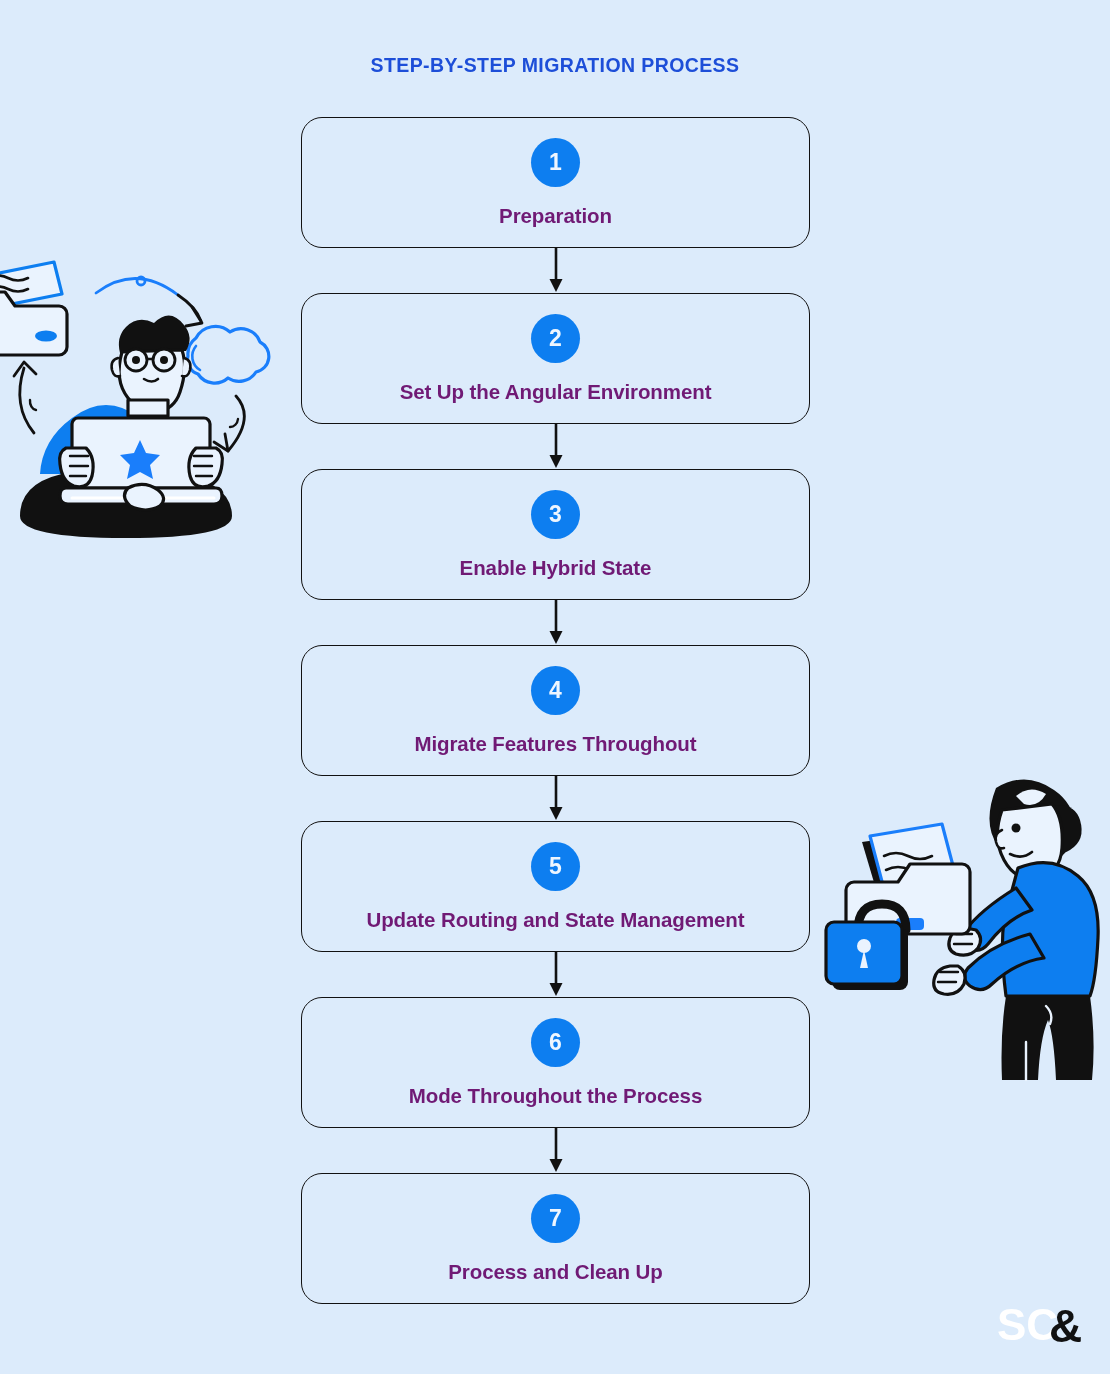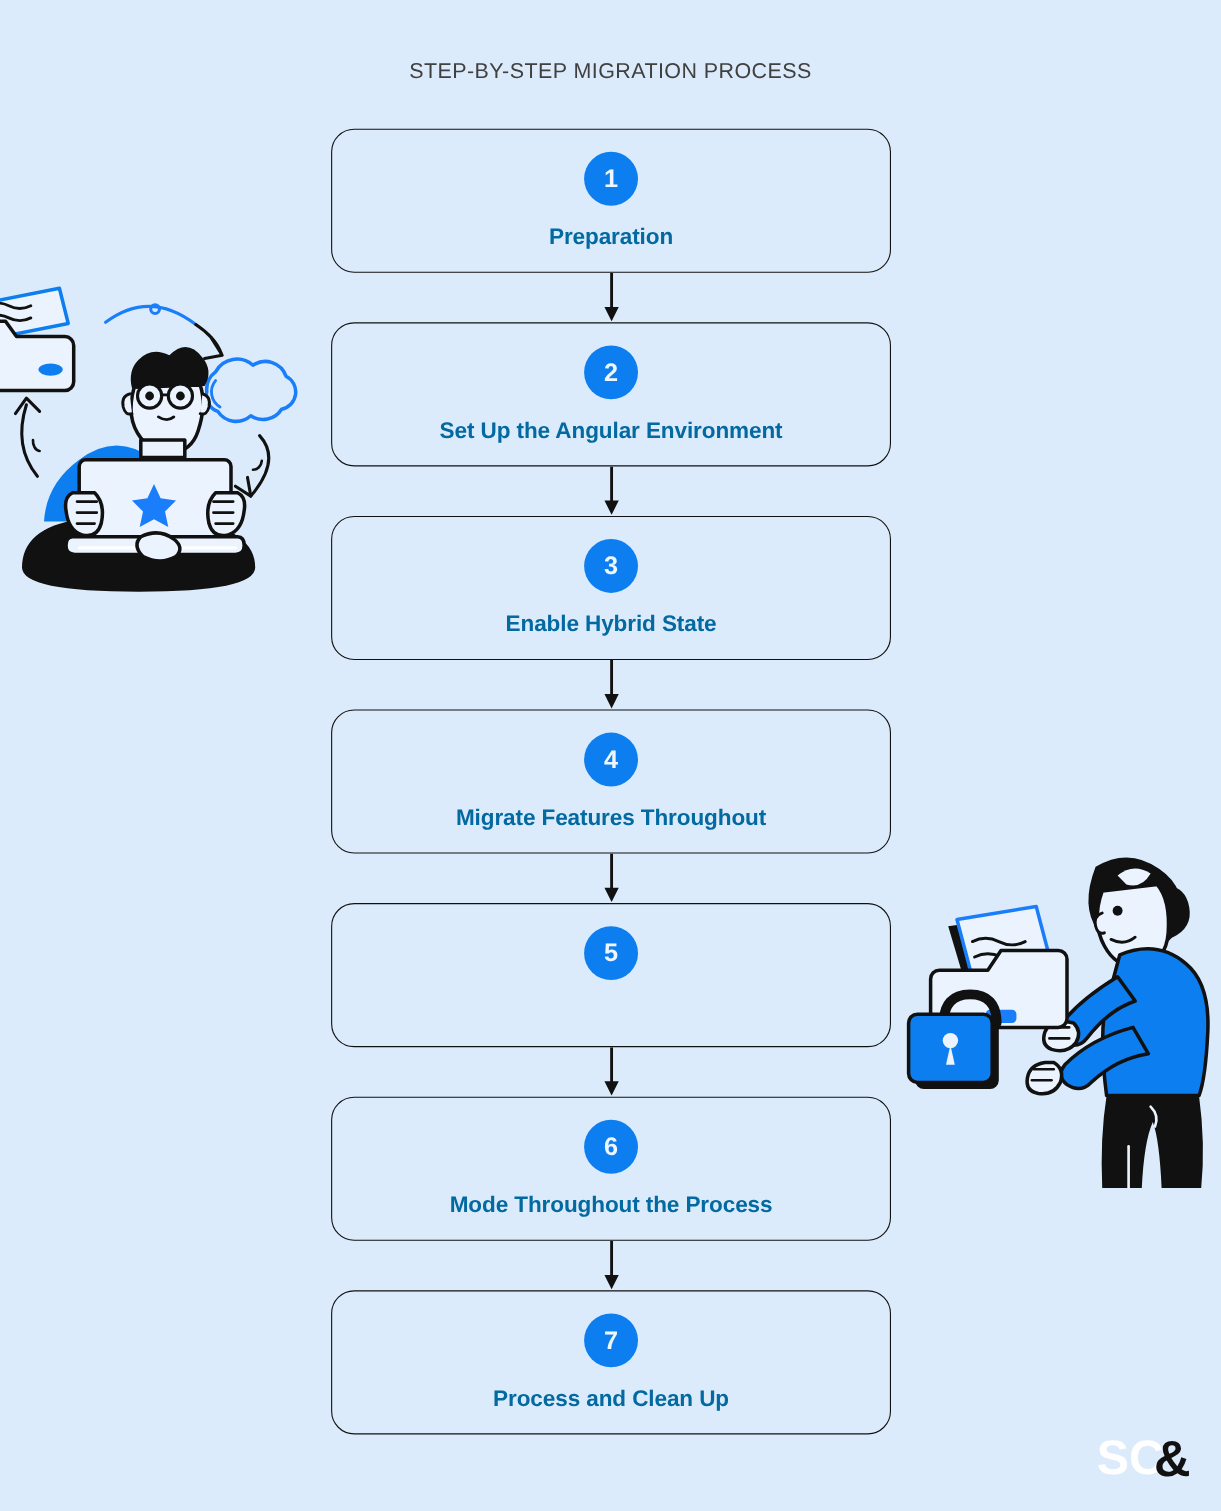--- a/index.html
+++ b/index.html
@@ -11,23 +11,23 @@
     overflow:hidden;
   }
 
   
   #page-title {
     position:absolute;
     left:0; top:54px;
     width:1110px;
     text-align:center;
     font-size:19.5px;
-    font-weight:normal;
+    font-weight:bold;
     letter-spacing:0.4px;
-    color:#404040;
+    color:#1d4ed8;
   }
 
   
   #flow {
     position:absolute;
     left:301px; top:117px;
     width:509px;
   }
   .step-wrap { position:relative; }
 
@@ -55,21 +55,21 @@
     display:flex;
     align-items:center;
     justify-content:center;
     line-height:1;
   }
 
   .step-label {
     margin-top:17px;
     font-size:20.5px;
     font-weight:bold;
-    color:#0369a1;
+    color:#701a75;
     text-align:center;
     letter-spacing:-0.1px;
     white-space:nowrap;
   }
 
   
   .connector {
     width:509px;
     height:45px;
     display:flex;
@@ -141,20 +141,21 @@
   <div class="connector">
     <svg width="22" height="45" viewBox="0 0 22 45" aria-hidden="true">
       <line x1="11" y1="0" x2="11" y2="33" stroke="#111" stroke-width="2.6"></line>
       <polygon points="11,44 4.5,31 17.5,31" fill="#111"></polygon>
     </svg>
   </div>
 
   <div class="step-wrap">
     <div class="step-box">
       <div class="step-badge">5</div>
+      <div class="step-label">Update Routing and State Management</div>
     </div>
   </div>
   <div class="connector">
     <svg width="22" height="45" viewBox="0 0 22 45" aria-hidden="true">
       <line x1="11" y1="0" x2="11" y2="33" stroke="#111" stroke-width="2.6"></line>
       <polygon points="11,44 4.5,31 17.5,31" fill="#111"></polygon>
     </svg>
   </div>
 
   <div class="step-wrap">

